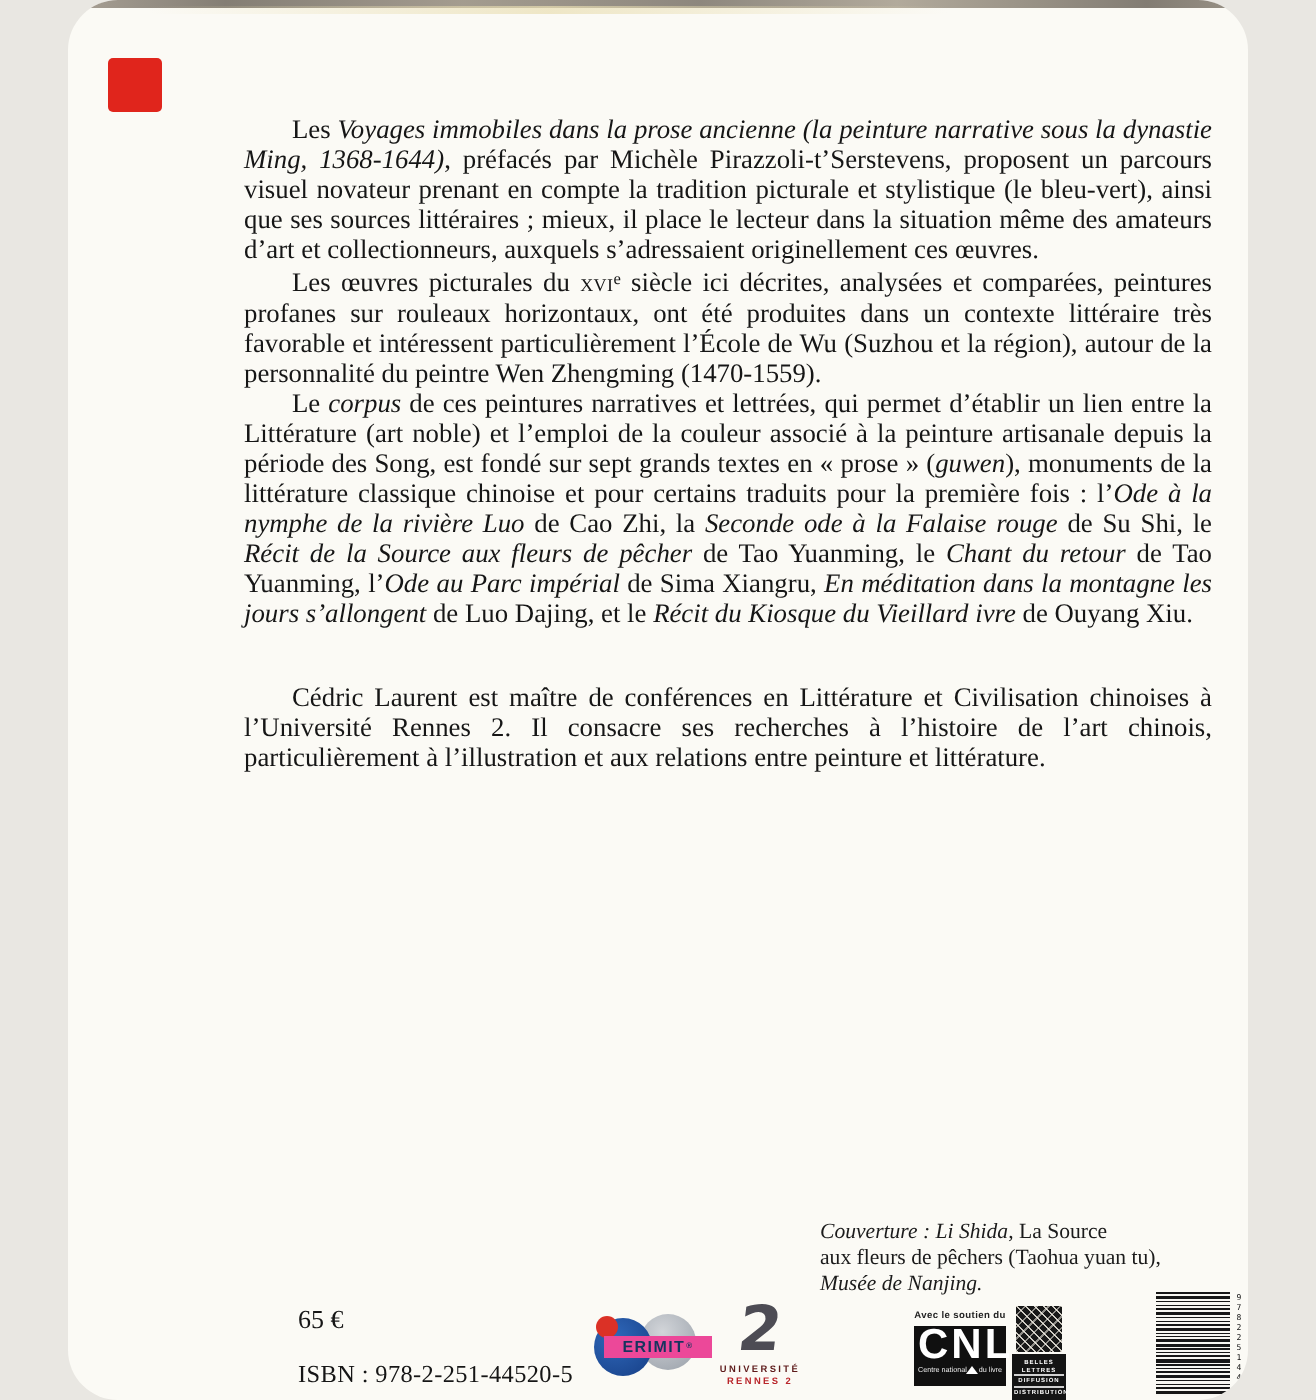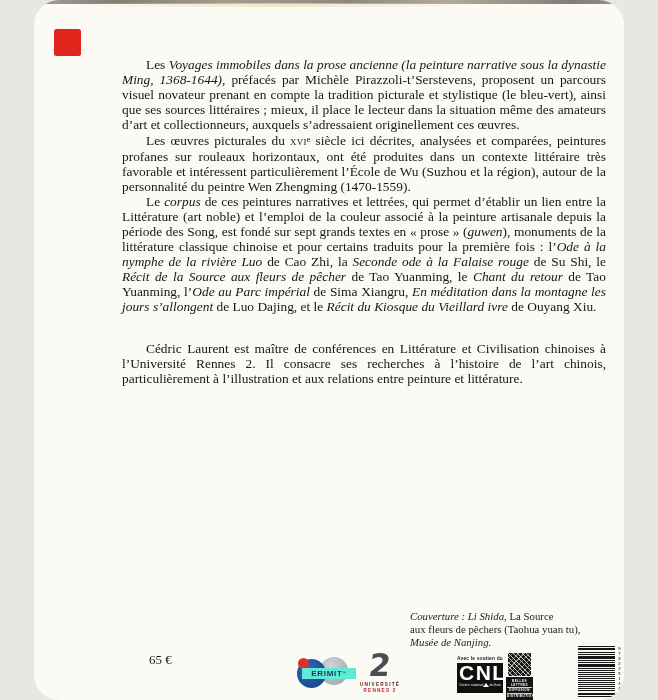--- a/index.html
+++ b/index.html
@@ -41,21 +41,21 @@
   
   .price{position:absolute;left:115px;top:652px;font-size:13px;}
   .isbn{position:absolute;left:115px;top:680px;font-size:12.2px;letter-spacing:.2px;}
   
   .erimit{position:absolute;left:260px;top:656px;width:62px;height:32px;}
   .erimit .circ{position:absolute;border-radius:50%;}
   .erimit .gray{left:26px;top:1px;width:28px;height:28px;background:radial-gradient(circle at 40% 32%,#d2d5d9,#989fa8);}
   .erimit .blue{left:3px;top:3px;width:29px;height:29px;background:radial-gradient(circle at 36% 34%,#2f68ba,#163e85);}
   .erimit .dot{position:absolute;left:4px;top:2px;width:11px;height:11px;border-radius:50%;background:#db3126;}
   .erimit .band{
-    position:absolute;left:8px;top:11.5px;width:54px;height:11px;background:#5eead4;
+    position:absolute;left:8px;top:11.5px;width:54px;height:11px;background:#ec4899;
     display:flex;align-items:center;justify-content:center;
     font-family:"Liberation Sans",sans-serif;font-weight:bold;font-size:8px;
     color:#17345e;letter-spacing:.7px;
   }
   .erimit .reg{font-size:4px;vertical-align:top;line-height:4px;margin-left:.5px;}
   
   .rennes{position:absolute;left:322px;top:650px;width:48px;text-align:center;}
   .rennes .glyph{
     font-family:"DejaVu Sans",sans-serif;font-weight:bold;font-size:31px;line-height:30px;
     color:#4d4c54;transform:skewX(-7deg);
@@ -128,20 +128,21 @@
     <p class="spaced"><span>Cédric Laurent est maître de conférences en Littérature et Civilisation chinoises à l’Université Rennes 2. Il consacre ses recherches à l’histoire de l’art chinois, particulièrement à l’illustration et aux relations entre peinture et littérature.</span></p>
   </div>
 
   <div class="credit">
     <div><span class="seg-i">Couverture : Li Shida,</span><span> La Source</span></div>
     <div><span>aux fleurs de pêchers (Taohua yuan tu),</span></div>
     <div><span class="seg-i">Musée de Nanjing.</span></div>
   </div>
 
   <div class="price">65 €</div>
+  <div class="isbn">ISBN : 978-2-251-44520-5</div>
 
   <div class="erimit">
     <span class="circ gray"></span>
     <span class="circ blue"></span>
     <span class="dot"></span>
     <span class="band">
         <span>ERIMIT</span>
         <span class="reg">®</span>
       </span>
   </div>

